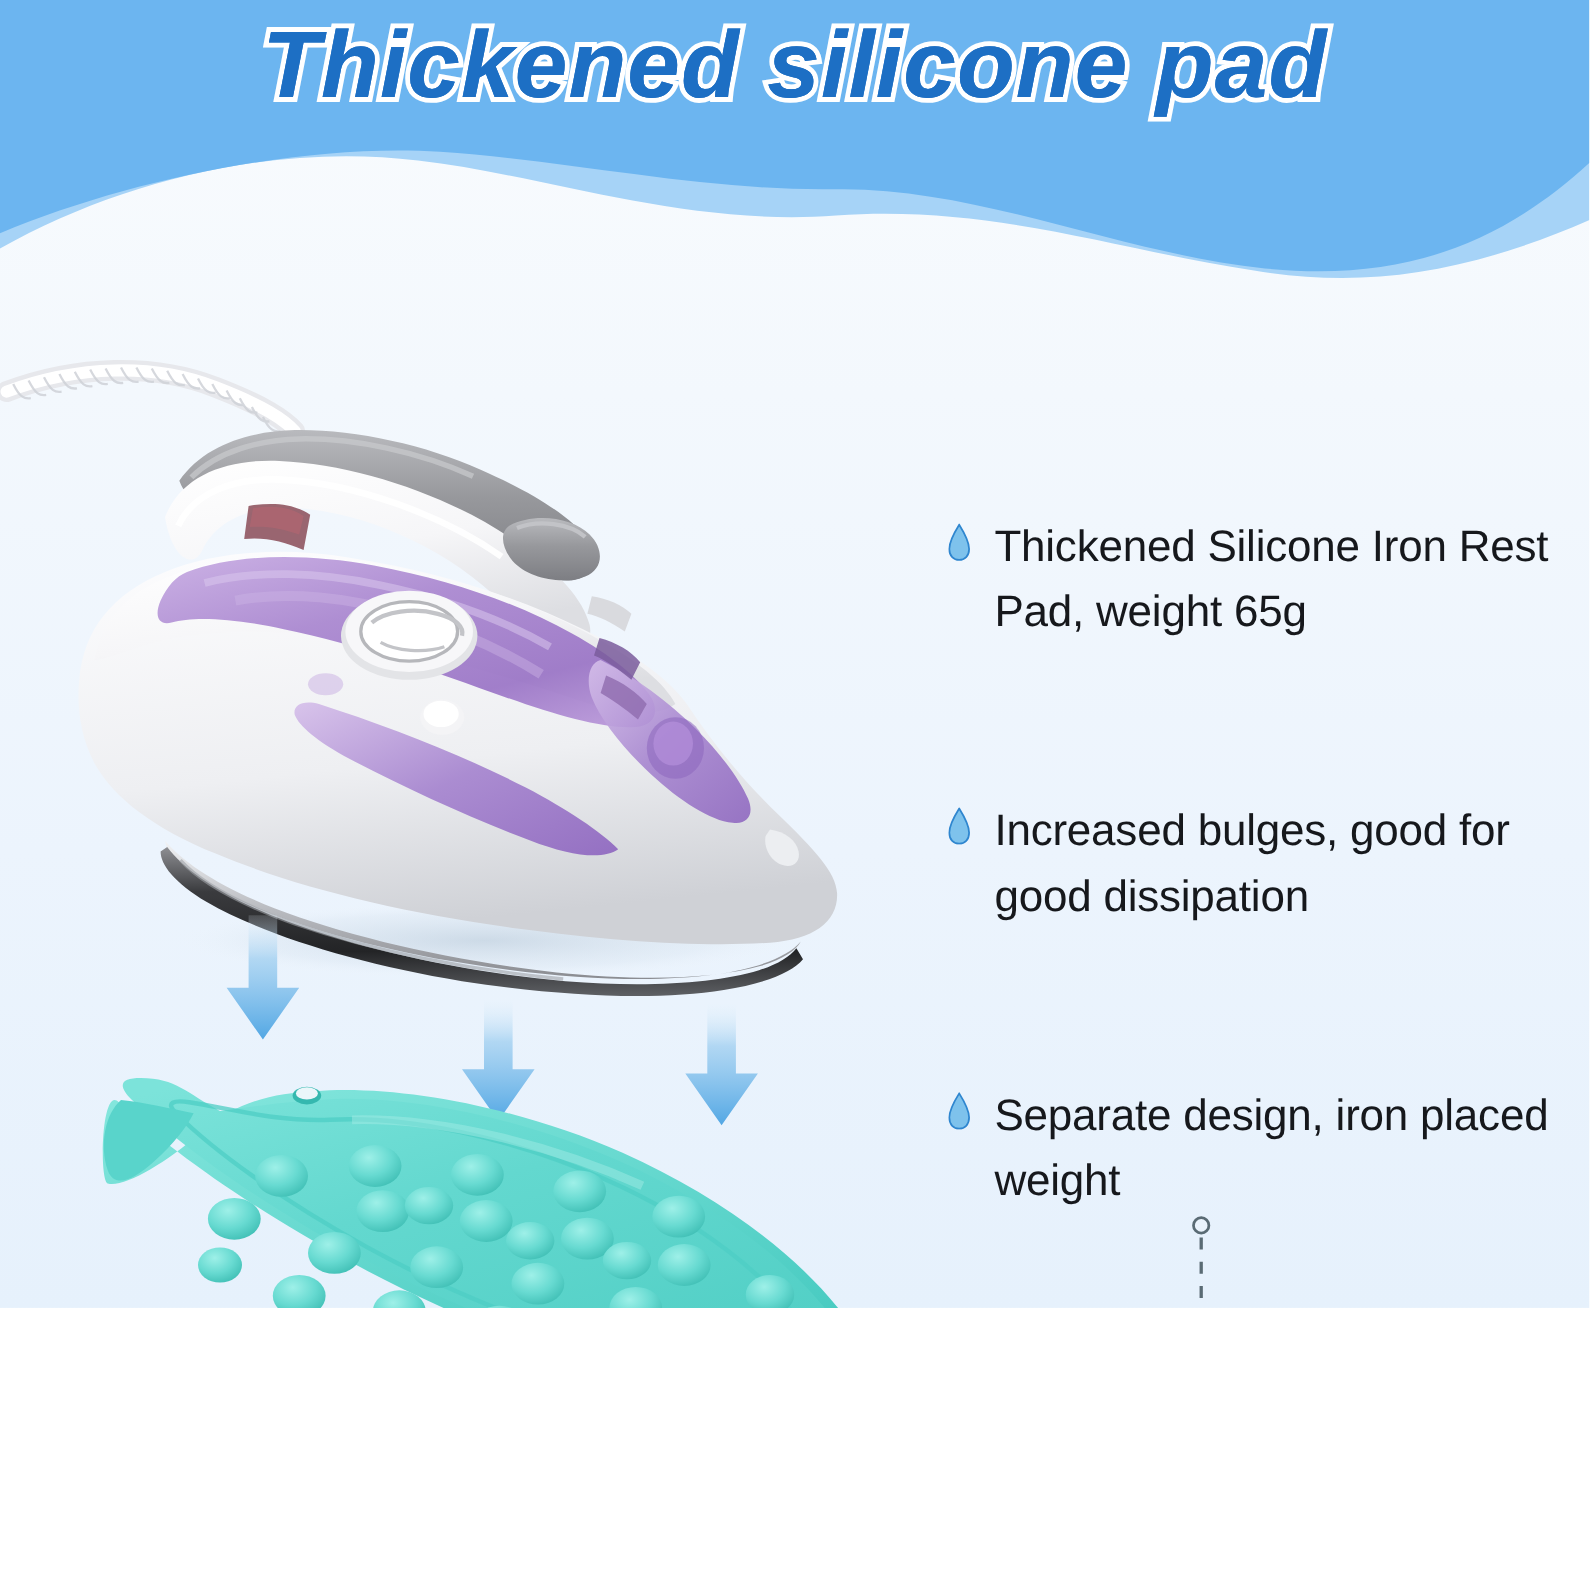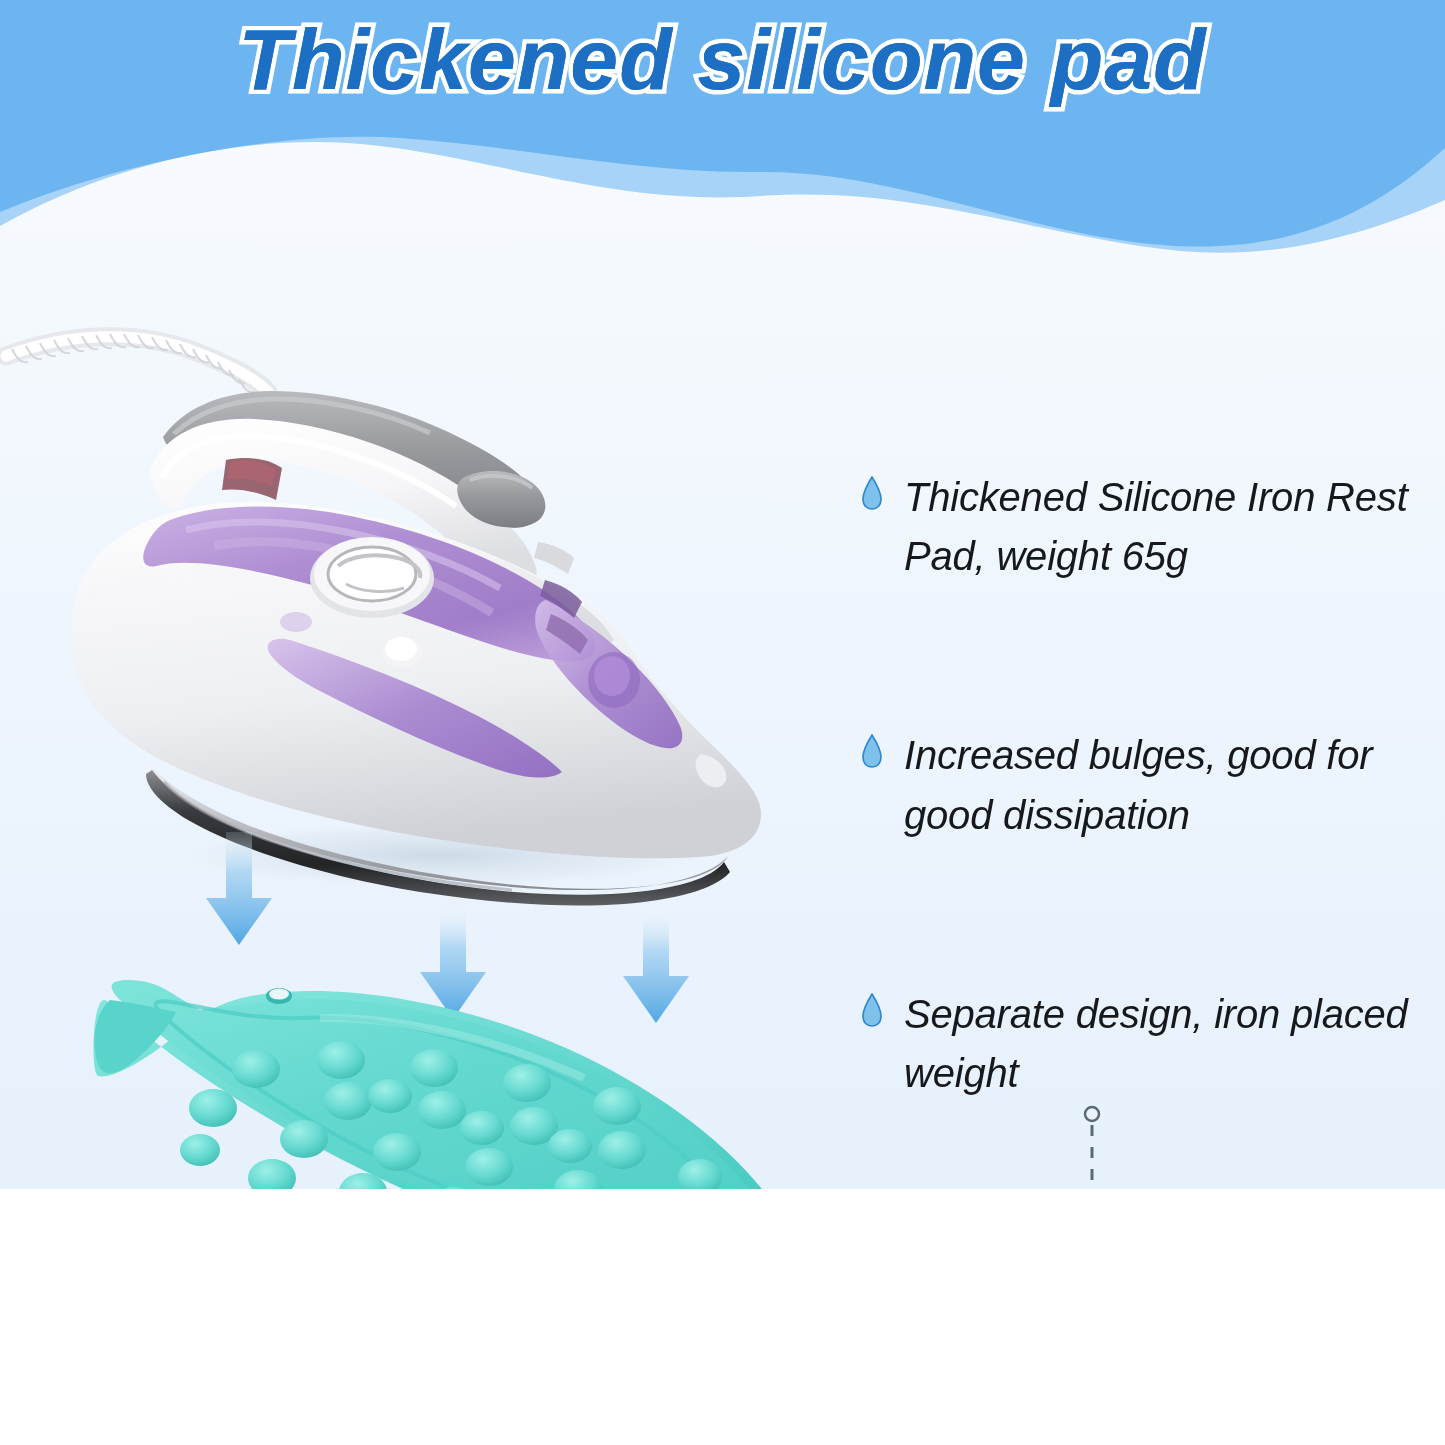--- a/index.html
+++ b/index.html
@@ -86,21 +86,20 @@
 
   .bullet-icon {
     flex: 0 0 auto;
     width: 20px;
     height: 34px;
     margin-top: 8px;
     margin-right: 22px;
   }
   .feature-text {
     font-size: 40px;
-    font-style: italic;
     line-height: 1.48;
     color: #16181c;
     letter-spacing: -0.2px;
   }
 
   
   .callout {
     position: absolute;
     left: 790px;
     top: 1090px;

